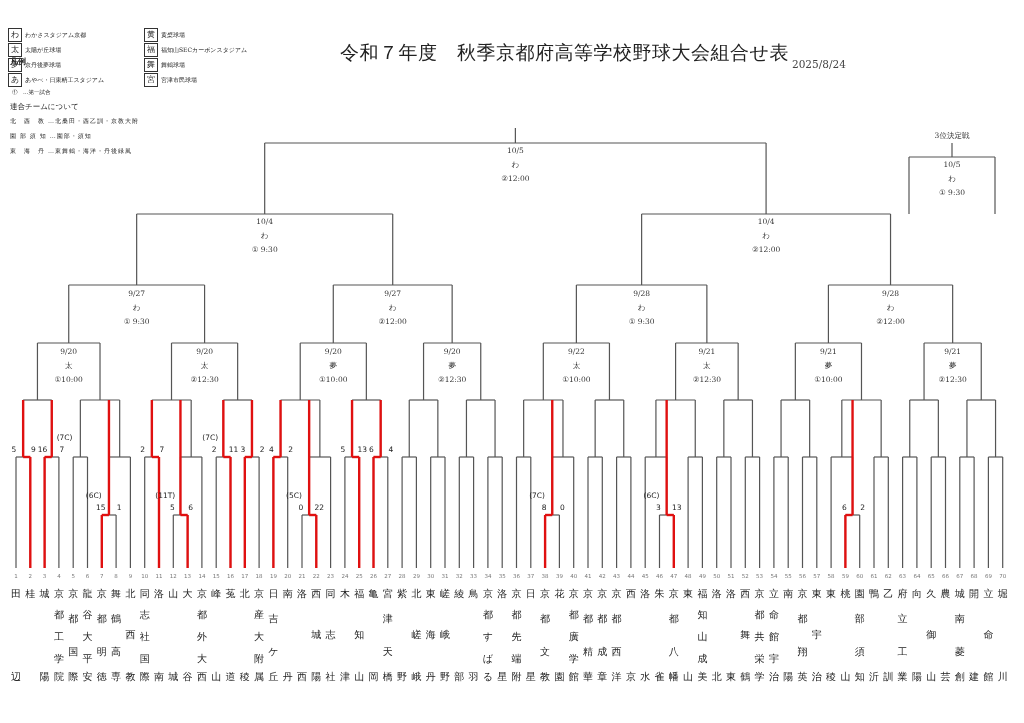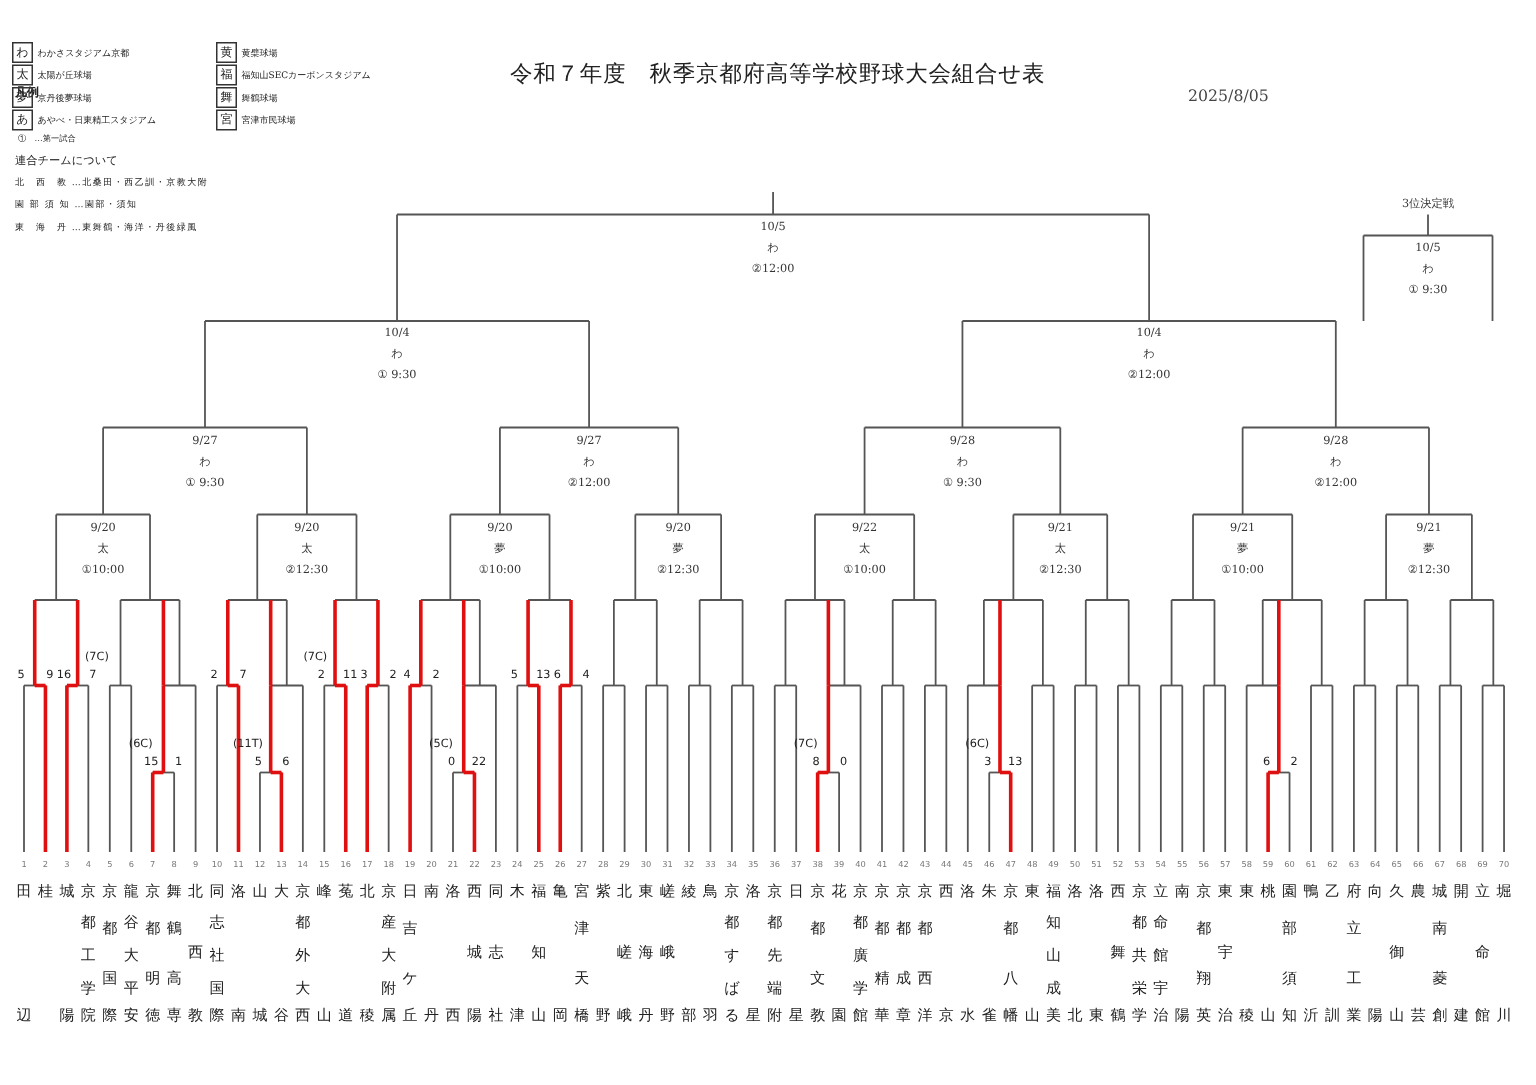--- a/index.html
+++ b/index.html
@@ -5,21 +5,21 @@
   html,body{margin:0;padding:0;background:#fff;}
   body{width:1024px;height:723px;position:relative;overflow:hidden;font-family:"DejaVu Serif","Liberation Serif",serif;color:#222;}
   .abs{position:absolute;}
   #legend-title{left:10px;top:16px;font-size:8px;font-weight:bold;font-family:"DejaVu Sans",sans-serif;margin-top:40px;}
   .leg-row{position:absolute;display:flex;align-items:center;height:14px;}
   .leg-box{width:12px;height:12px;border:1px solid #333;font-size:8px;display:flex;align-items:center;justify-content:center;line-height:1;}
   .leg-text{font-size:6px;margin-left:3px;white-space:nowrap;}
   #note{left:12px;top:89px;font-size:5.5px;}
   #union-title{left:10px;top:102px;font-size:7.5px;font-weight:normal;font-family:"DejaVu Sans",sans-serif;}
   .union-row{position:absolute;left:10px;font-size:6px;white-space:nowrap;letter-spacing:1px;}
-  #title{left:340px;top:40px;font-size:15px;letter-spacing:0.5px;white-space:nowrap;}
+  #title{left:340px;top:40px;font-size:19px;letter-spacing:0.5px;white-space:nowrap;}
   #date{left:792px;top:58px;font-size:10.5px;color:#444;}
   svg{position:absolute;left:0;top:0;}
   .lbl{font-family:"DejaVu Serif",serif;font-size:7.5px;fill:#333;text-anchor:middle;}
   .score{font-family:"DejaVu Sans",sans-serif;font-size:7.5px;fill:#222;text-anchor:middle;}
   .slotnum{font-family:"DejaVu Sans",sans-serif;font-size:5.5px;fill:#777;text-anchor:middle;}
   .team{font-family:"DejaVu Serif",serif;font-size:10px;fill:#222;text-anchor:middle;}
 </style>
 </head>
 <body>
 
@@ -59,21 +59,21 @@
     </div>
   </div>
 <div class="abs" id="note">①　…第一試合</div>
 
 <div class="abs" id="union-title">連合チームについて</div>
 <div class="union-row" style="top:117px">北　西　教 …北桑田・西乙訓・京教大附</div>
 <div class="union-row" style="top:132px">園 部 須 知 …園部・須知</div>
 <div class="union-row" style="top:147px">東　海　丹 …東舞鶴・海洋・丹後緑風</div>
 
 <div class="abs" id="title">令和７年度　秋季京都府高等学校野球大会組合せ表</div>
-<div class="abs" id="date">2025/8/05</div>
+<div class="abs" id="date">2025/8/24</div>
 
 <svg id="bracket" width="1024" height="723" viewBox="0 0 1024 723">
     <line x1="16" y1="457" x2="16" y2="568" stroke="#555555" stroke-width="1.2"></line>
     <text x="16" y="578" class="slotnum">1</text>
     <line x1="30.3" y1="457" x2="30.3" y2="568" stroke="#555555" stroke-width="1.2"></line>
     <text x="30.3" y="578" class="slotnum">2</text>
     <line x1="44.6" y1="457" x2="44.6" y2="568" stroke="#555555" stroke-width="1.2"></line>
     <text x="44.6" y="578" class="slotnum">3</text>
     <line x1="58.900000000000006" y1="457" x2="58.900000000000006" y2="568" stroke="#555555" stroke-width="1.2"></line>
     <text x="58.900000000000006" y="578" class="slotnum">4</text>

